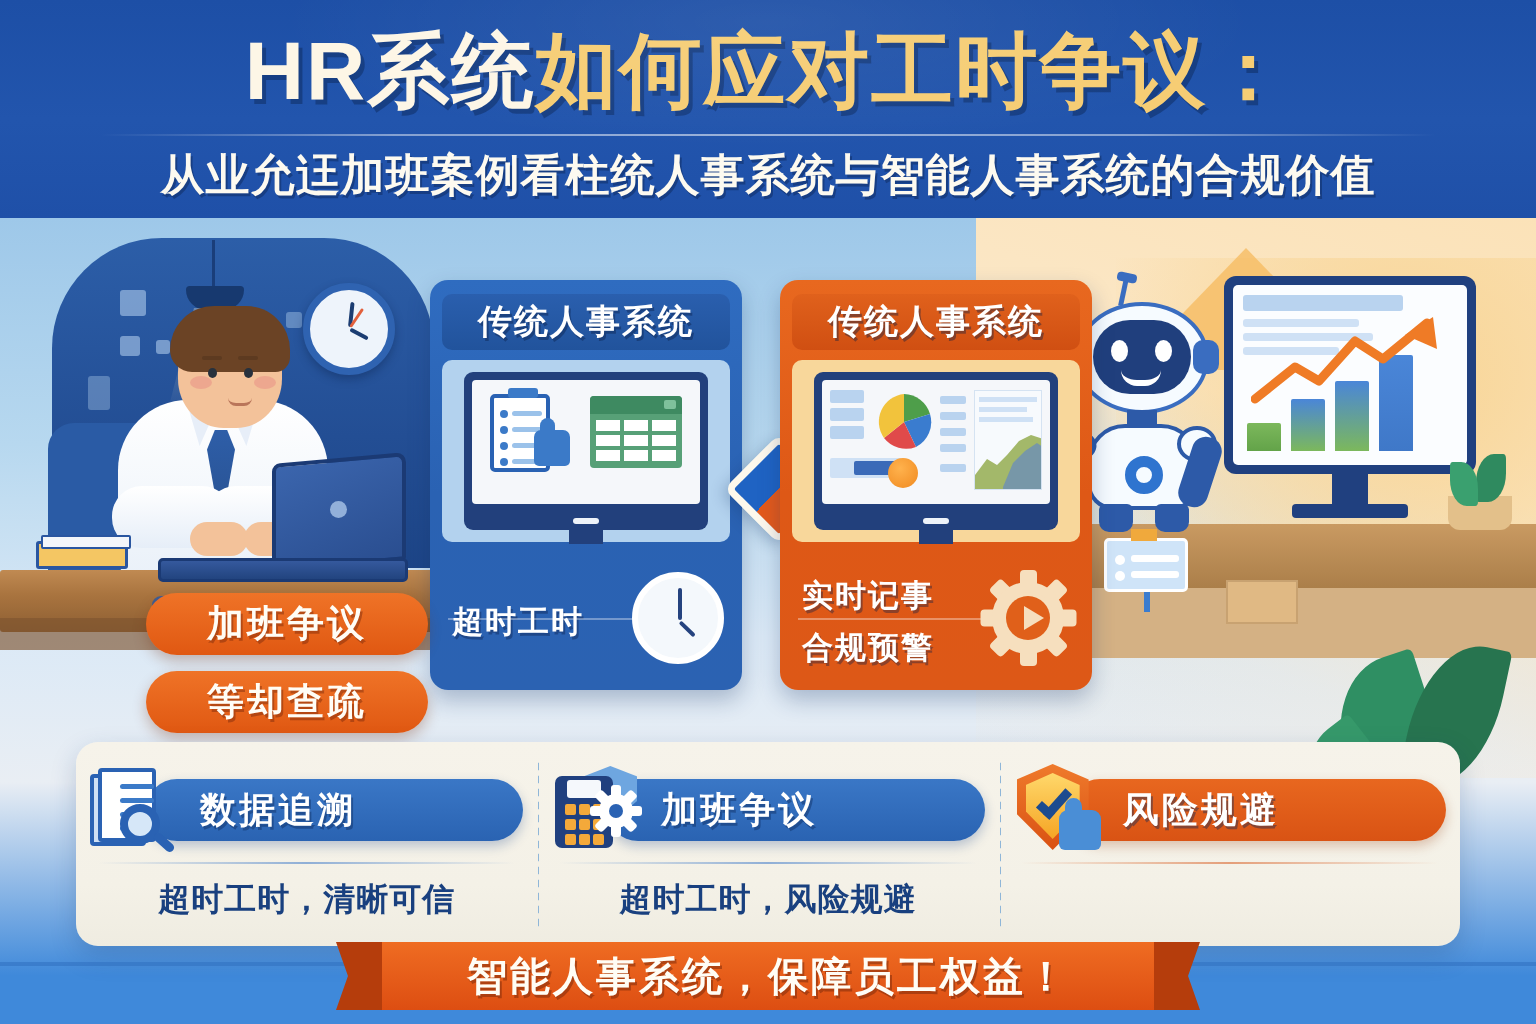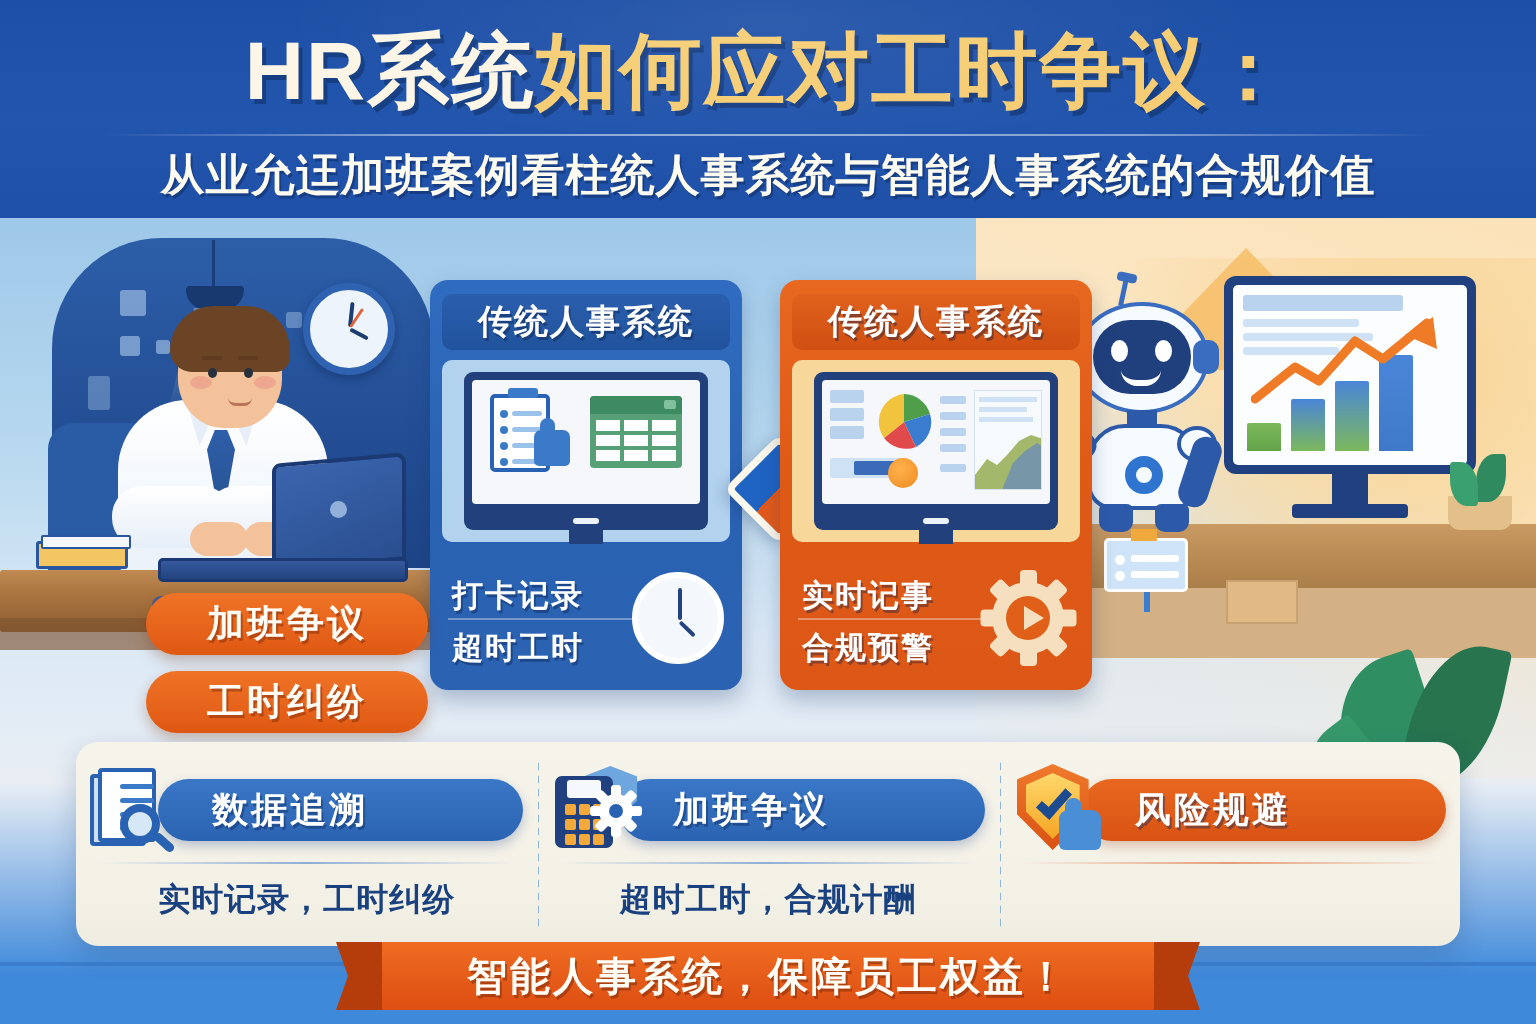--- a/index.html
+++ b/index.html
@@ -309,21 +309,21 @@
     border-radius:22px;
     box-shadow:0 10px 26px rgba(25,60,115,.22);
     display:flex;
   }
   .feat{ flex:1; position:relative; padding:26px 14px 0;}
   .feat + .feat:before{
     content:""; position:absolute; left:0; top:18px; width:3px; height:168px;
     background-image:radial-gradient(#8fb6d8 42%, transparent 44%);
     background-size:3px 13px;
   }
-  .feat-row{ display:flex; align-items:center; gap:16px; height:84px; position:relative;}
+  .feat-row{ display:flex; align-items:center; gap:4px; height:84px; position:relative;}
   .feat-icon{ width:96px; height:92px; position:relative; flex:0 0 96px; z-index:2;}
   .feat-bar{
     flex:1; height:62px; border-radius:31px;
     display:flex; align-items:center; padding-left:54px;
     font-size:36px; font-weight:bold; color:#fff; letter-spacing:3px;
     text-shadow:2px 3px 0 rgba(12,40,90,.42);
     margin-left:-44px;
   }
   .bar-blue{ background:linear-gradient(180deg,#3a77c6,#2a63b2); box-shadow:0 5px 12px rgba(25,70,140,.28);}
   .bar-orange{ background:linear-gradient(180deg,#e8671f,#d95314); box-shadow:0 5px 12px rgba(150,60,15,.28);}
@@ -544,21 +544,20 @@
                 <div style="position:absolute;left:6px;top:54px;width:24px;height:11px;background:#fff;"></div>
                 <div style="position:absolute;left:34px;top:54px;width:24px;height:11px;background:#fff;"></div>
                 <div style="position:absolute;left:62px;top:54px;width:24px;height:11px;background:#fff;"></div>
               </div>
             </div>
             <div class="cmon-btn"></div>
             <div class="cmon-neck"></div>
           </div>
         </div>
         <div class="card-foot">
-          <div class="foot-line">打卡记录</div>
           <div class="foot-sep"></div>
           <div class="foot-line">超时工时</div>
           <div class="foot-icon">
             <div class="clock2"></div>
           </div>
         </div>
       </div>
 
       <div class="diamond"></div>
 
@@ -612,42 +611,42 @@
               <div class="gear-hole"></div>
               <div class="play"></div>
             </div>
           </div>
         </div>
       </div>
     </div>
 
     <div class="pill-stack">
       <div class="pill">加班争议</div>
-      <div class="pill">工时纠纷</div>
+      <div class="pill">等却查疏</div>
     </div>
 
     <div class="panel">
 
       <div class="feat">
         <div class="feat-row">
           <div class="feat-icon">
             <div class="doc-back"></div>
             <div class="doc">
               <div class="doc-line" style="top:12px;"></div>
               <div class="doc-line" style="top:26px;"></div>
               <div class="doc-line" style="top:40px;"></div>
               <div class="doc-line" style="top:54px;width:22px;"></div>
             </div>
             <div class="mag"></div>
             <div class="mag-h"></div>
           </div>
           <div class="feat-bar bar-blue">数据追溯</div>
         </div>
         <div class="feat-underline ul-blue"></div>
-        <div class="feat-cap">实时记录，工时纠纷</div>
+        <div class="feat-cap">超时工时，清晰可信</div>
       </div>
 
       <div class="feat">
         <div class="feat-row">
           <div class="feat-icon">
             <div class="shield-s"></div>
             <div class="calc">
               <div class="calc-top"></div>
               <div class="key" style="left:10px;top:28px;"></div>
               <div class="key" style="left:24px;top:28px;"></div>
@@ -664,21 +663,21 @@
               <div class="gw-t" style="transform:rotate(45deg)"></div>
               <div class="gw-t" style="transform:rotate(90deg)"></div>
               <div class="gw-t" style="transform:rotate(135deg)"></div>
               <div class="gear-w-b"></div>
               <div class="gear-w-h"></div>
             </div>
           </div>
           <div class="feat-bar bar-blue">加班争议</div>
         </div>
         <div class="feat-underline ul-blue"></div>
-        <div class="feat-cap">超时工时，合规计酬</div>
+        <div class="feat-cap">超时工时，风险规避</div>
       </div>
 
       <div class="feat">
         <div class="feat-row">
           <div class="feat-icon">
             <div class="shield"></div>
             <div class="shield-in"></div>
             <div class="check"></div>
             <div class="thumb-up"></div>
             <div class="thumb"></div>

